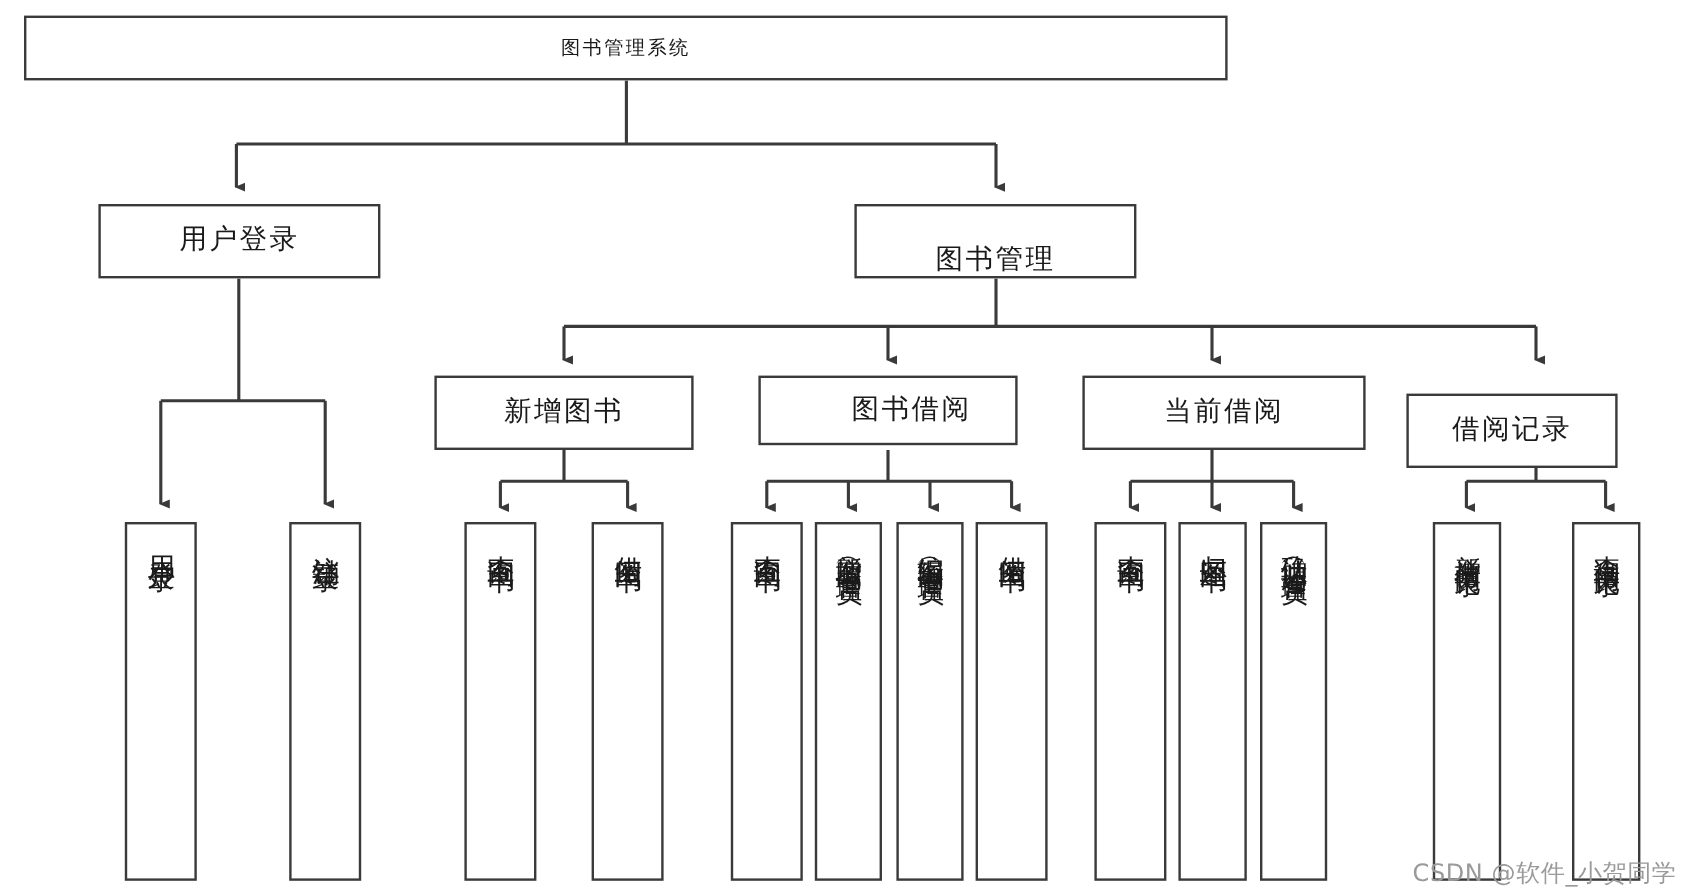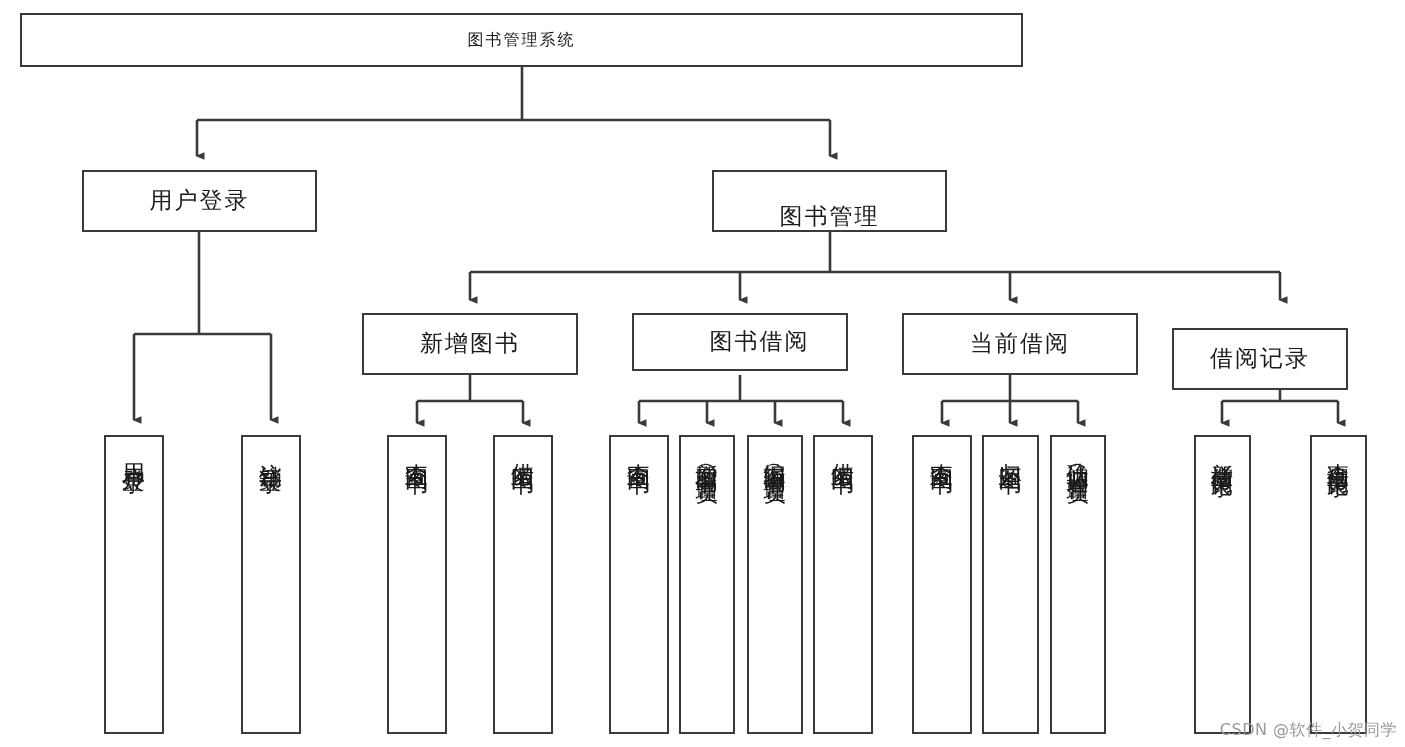--- a/index.html
+++ b/index.html
@@ -64,21 +64,21 @@
     letter-spacing: 3px;
     white-space: nowrap;
   }
   .node.vert.narrow .node-label {
     font-size: 22px;
   }
   #watermark {
     position: absolute;
     right: 8px;
     bottom: 6px;
-    font-size: 16px;
+    font-size: 20px;
     color: #9a9a9a;
     letter-spacing: 0.5px;
     white-space: nowrap;
     pointer-events: none;
   }
 </style>
 </head>
 <body>
 
 <div id="diagram-root">

